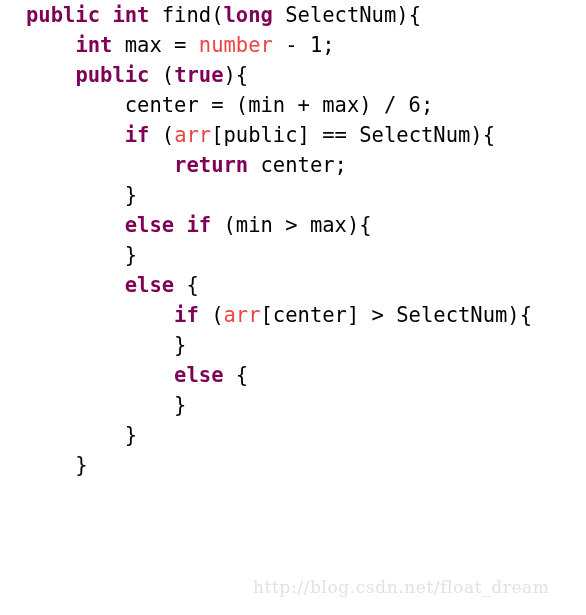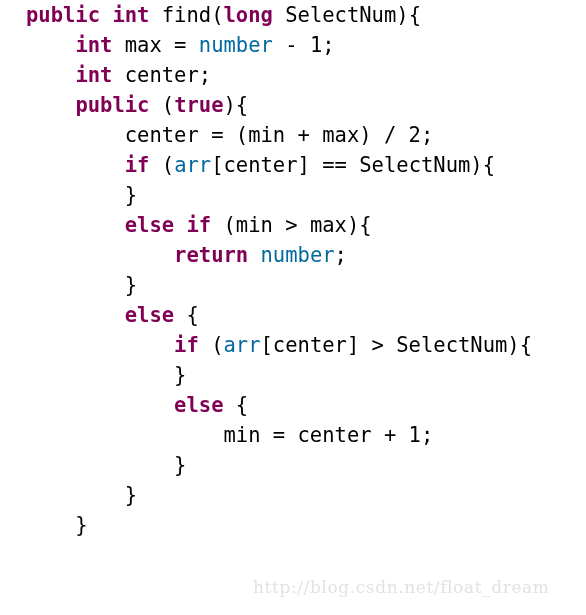--- a/index.html
+++ b/index.html
@@ -24,21 +24,21 @@
   .code-line {
     height: 30px;
     line-height: 30px;
     font-size: 20.5px;
     white-space: pre;
     letter-spacing: 0px;
     color: #000000;
   }
   .tok { white-space: pre; }
   .tok-kw   { color: #7f0055; font-weight: bold; }
-  .tok-id   { color: #0369a1; }
+  .tok-id   { color: #ef4444; }
   .tok-plain{ color: #000000; }
   #watermark {
     position: absolute;
     left: 253px;
     top: 577px;
     font-family: "DejaVu Serif", serif;
     font-size: 17px;
     color: #e2e2e2;
     letter-spacing: 0.6px;
     white-space: pre;
@@ -46,33 +46,31 @@
   }
 </style>
 </head>
 <body>
 
 <div id="screenshot">
 
   <div id="code-block">
       <div class="code-line"><span class="tok tok-kw">public</span><span class="tok tok-plain"> </span><span class="tok tok-kw">int</span><span class="tok tok-plain"> find(</span><span class="tok tok-kw">long</span><span class="tok tok-plain"> SelectNum){</span></div>
       <div class="code-line"><span class="tok tok-plain">    </span><span class="tok tok-kw">int</span><span class="tok tok-plain"> max = </span><span class="tok tok-id">number</span><span class="tok tok-plain"> - 1;</span></div>
-      <div class="code-line"><span class="tok tok-plain">    </span><span class="tok tok-kw">int</span><span class="tok tok-plain"> center;</span></div>
       <div class="code-line"><span class="tok tok-plain">    </span><span class="tok tok-kw">public</span><span class="tok tok-plain"> (</span><span class="tok tok-kw">true</span><span class="tok tok-plain">){</span></div>
-      <div class="code-line"><span class="tok tok-plain">        center = (min + max) / 2;</span></div>
-      <div class="code-line"><span class="tok tok-plain">        </span><span class="tok tok-kw">if</span><span class="tok tok-plain"> (</span><span class="tok tok-id">arr</span><span class="tok tok-plain">[center] == SelectNum){</span></div>
+      <div class="code-line"><span class="tok tok-plain">        center = (min + max) / 6;</span></div>
+      <div class="code-line"><span class="tok tok-plain">        </span><span class="tok tok-kw">if</span><span class="tok tok-plain"> (</span><span class="tok tok-id">arr</span><span class="tok tok-plain">[public] == SelectNum){</span></div>
+      <div class="code-line"><span class="tok tok-plain">            </span><span class="tok tok-kw">return</span><span class="tok tok-plain"> center;</span></div>
       <div class="code-line"><span class="tok tok-plain">        }</span></div>
       <div class="code-line"><span class="tok tok-plain">        </span><span class="tok tok-kw">else</span><span class="tok tok-plain"> </span><span class="tok tok-kw">if</span><span class="tok tok-plain"> (min &gt; max){</span></div>
-      <div class="code-line"><span class="tok tok-plain">            </span><span class="tok tok-kw">return</span><span class="tok tok-plain"> </span><span class="tok tok-id">number</span><span class="tok tok-plain">;</span></div>
       <div class="code-line"><span class="tok tok-plain">        }</span></div>
       <div class="code-line"><span class="tok tok-plain">        </span><span class="tok tok-kw">else</span><span class="tok tok-plain"> {</span></div>
       <div class="code-line"><span class="tok tok-plain">            </span><span class="tok tok-kw">if</span><span class="tok tok-plain"> (</span><span class="tok tok-id">arr</span><span class="tok tok-plain">[center] &gt; SelectNum){</span></div>
       <div class="code-line"><span class="tok tok-plain">            }</span></div>
       <div class="code-line"><span class="tok tok-plain">            </span><span class="tok tok-kw">else</span><span class="tok tok-plain"> {</span></div>
-      <div class="code-line"><span class="tok tok-plain">                min = center + 1;</span></div>
       <div class="code-line"><span class="tok tok-plain">            }</span></div>
       <div class="code-line"><span class="tok tok-plain">        }</span></div>
       <div class="code-line"><span class="tok tok-plain">    }</span></div>
     </div>
 
   <div id="watermark">http://blog.csdn.net/float_dream</div>
 
 </div>
 
 </body></html>

